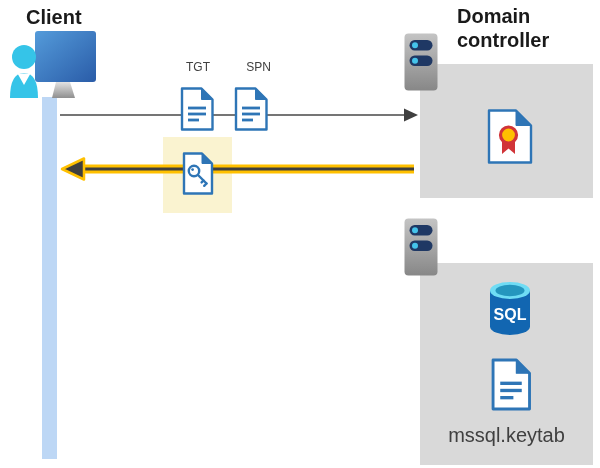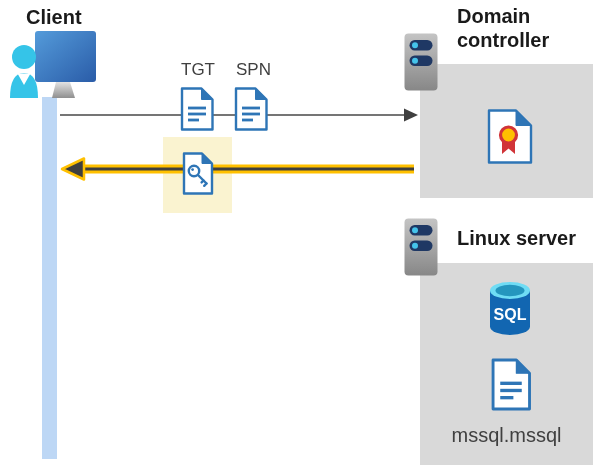--- a/index.html
+++ b/index.html
@@ -11,21 +11,21 @@
     --sql-inner:#2596be; --sql-body:#1266b1;
   }
   *{margin:0;padding:0;box-sizing:border-box}
   html,body{background:#fff}
   #canvas{position:relative;width:600px;height:468px;background:#fff;overflow:hidden;
           font-family:"Liberation Sans",sans-serif}
   .abs{position:absolute}
   .panel{background:var(--box-gray)}
   .hl{background:var(--highlight-yellow)}
   .h-label{font-size:20px;font-weight:bold;color:var(--text-dark);line-height:24px}
-  .s-label{font-size:17px;color:var(--text-mid)}
+  .s-label{font-size:12px;color:var(--text-mid)}
   .z0{z-index:0}.z1{z-index:1}.z2{z-index:2}.z3{z-index:3}
   svg{display:block;overflow:visible}
   .doc-body{fill:#fff;stroke:var(--icon-blue);stroke-width:2.4;stroke-linejoin:round}
   .doc-flap{fill:var(--icon-blue);stroke:var(--icon-blue);stroke-width:1;stroke-linejoin:round}
   .doc-line{stroke:var(--icon-blue);stroke-width:2.8}
   .key-stroke{fill:none;stroke:var(--icon-blue);stroke-width:2.4;stroke-linecap:round}
   .key-fill{fill:var(--icon-blue)}
   .slot{fill:var(--slot-navy)}
   .dot{fill:var(--dot-cyan)}
   .cyan{fill:var(--person-cyan)}
@@ -131,21 +131,20 @@
     <circle class="dot" cx="11" cy="27.7" r="3"></circle>
   </svg>
 
   <svg class="abs z3" style="left:486px;top:108px" width="48" height="57" viewBox="0 0 48 57">
     <path class="doc-body" d="M3 2.5 L30 2.5 L45 17.5 L45 54.5 L3 54.5 Z"></path>
     <path class="doc-flap" d="M30 2.5 L30 17.5 L45 17.5 Z"></path>
     <path class="cert-ribbon" d="M16 30 L16 46 L22.5 40.5 L29 46 L29 30 Z"></path>
     <circle class="cert-medal" cx="22.5" cy="27" r="8"></circle>
   </svg>
 
-  <div class="abs h-label z3" style="left:457px;top:226px">Linux server</div>
 
   <svg class="abs z3" style="left:404px;top:218px" width="34" height="58" viewBox="0 0 34 58">
     <rect x="0.5" y="0.5" width="33" height="57" rx="4" fill="url(#gradServer)"></rect>
     <rect class="slot" x="5.5" y="7" width="23" height="10.5" rx="5.25"></rect>
     <circle class="dot" cx="11" cy="12.2" r="3"></circle>
     <rect class="slot" x="5.5" y="22.5" width="23" height="10.5" rx="5.25"></rect>
     <circle class="dot" cx="11" cy="27.7" r="3"></circle>
   </svg>
 
   <svg class="abs z3" style="left:487px;top:280px" width="46" height="57" viewBox="0 0 46 57">
@@ -156,15 +155,15 @@
   </svg>
 
   <svg class="abs z3" style="left:489px;top:357px" width="44" height="55" viewBox="0 0 36 46">
     <path class="doc-body" d="M3 2.5 L22.5 2.5 L33.5 13.5 L33.5 43.5 L3 43.5 Z"></path>
     <path class="doc-flap" d="M22.5 2.5 L22.5 13.5 L33.5 13.5 Z"></path>
     <line class="doc-line" x1="9" y1="22" x2="27" y2="22"></line>
     <line class="doc-line" x1="9" y1="28" x2="27" y2="28"></line>
     <line class="doc-line" x1="9" y1="34" x2="20" y2="34"></line>
   </svg>
 
-  <div class="abs z3" style="left:420px;top:424px;width:173px;text-align:center;font-size:20px;color:var(--text-mid)">mssql.mssql</div>
+  <div class="abs z3" style="left:420px;top:424px;width:173px;text-align:center;font-size:20px;color:var(--text-mid)">mssql.keytab</div>
 
 </div>
 
 </body></html>

